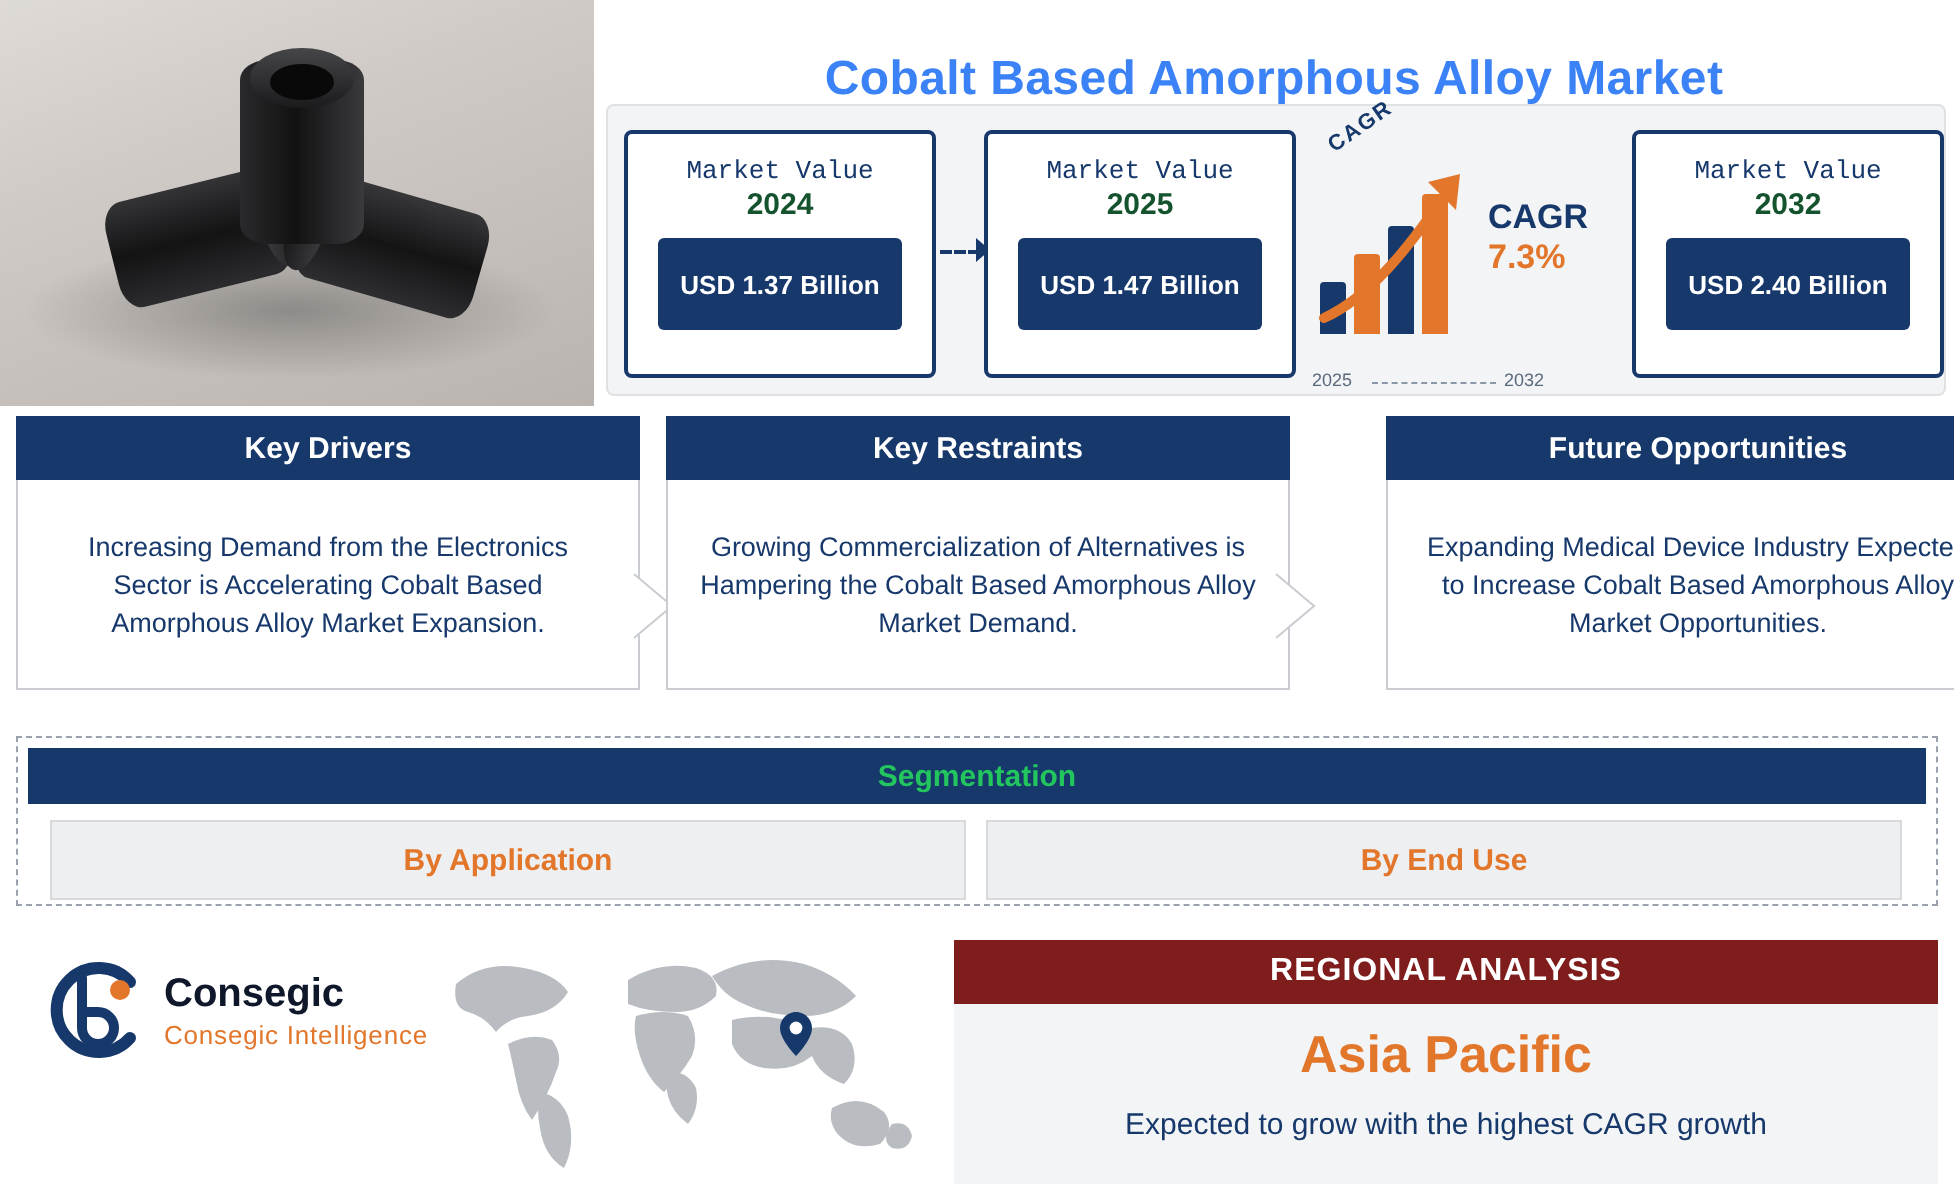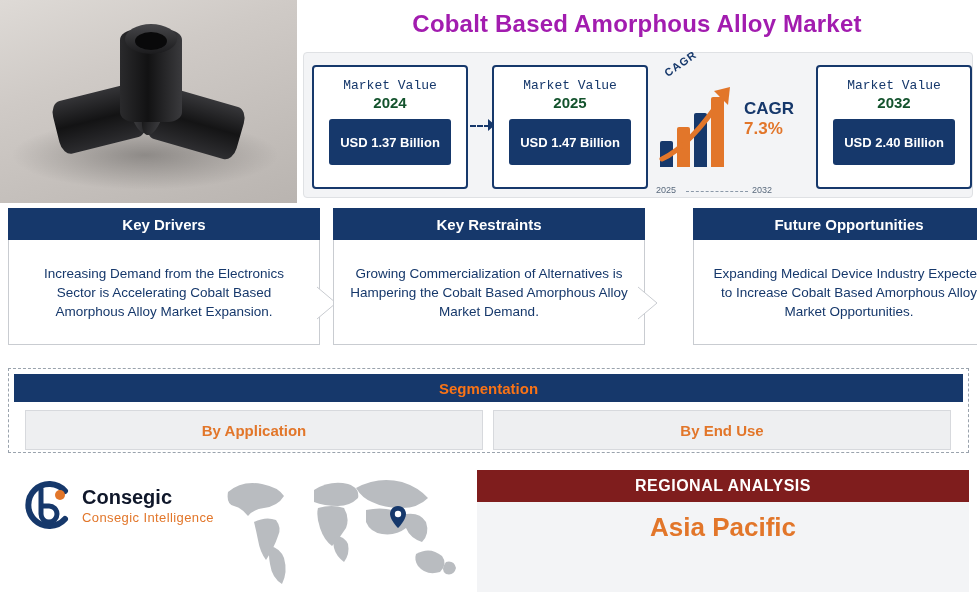--- a/index.html
+++ b/index.html
@@ -36,22 +36,22 @@
         background:linear-gradient(180deg,#343437 0%,#131314 50%,#2c2c2f 100%);}
   .cyl2 .cap{position:absolute;right:-8px;top:2px;width:20px;height:50px;border-radius:50%;
         background:linear-gradient(90deg,#3b3b3e,#161617);}
   .cyl3{left:150px;top:96px;width:92px;height:54px;border-radius:10px/14px;
         transform:rotate(16deg);
         background:linear-gradient(180deg,#37373a 0%,#141415 50%,#2e2e31 100%);}
   .cyl3 .cap{position:absolute;left:-8px;top:2px;width:20px;height:50px;border-radius:50%;
         background:linear-gradient(90deg,#161617,#3b3b3e);}
 
   .title{
-    position:absolute;left:297px;top:10px;width:680px;
-    text-align:center;font-size:24px;font-weight:bold;color:#a21caf;
+    position:absolute;left:297px;top:26px;width:680px;
+    text-align:center;font-size:24px;font-weight:bold;color:#3b82f6;
     letter-spacing:.2px;
   }
 
   .valuebar{
     position:absolute;left:303px;top:52px;width:668px;height:144px;
     background:#f3f4f6;border:1px solid #dfe1e4;border-radius:4px;
   }
   .vcard{
     position:absolute;top:12px;width:152px;height:120px;
     background:#ffffff;border:2px solid #16386b;border-radius:4px;
@@ -113,21 +113,21 @@
   .chev.ch1{left:316px;}
   .chev.ch2{left:637px;}
 
   
   .segwrap{
     position:absolute;left:8px;top:368px;width:961px;height:85px;
     border:1px dashed #9aa3ad;box-sizing:border-box;
   }
   .seghead{
     position:absolute;left:5px;top:5px;width:949px;height:28px;background:#16386b;
-    color:#f97316;font-size:15px;font-weight:bold;display:flex;align-items:center;justify-content:center;
+    color:#22c55e;font-size:15px;font-weight:bold;display:flex;align-items:center;justify-content:center;
   }
   .segitem{
     position:absolute;top:41px;height:38px;background:#eeeff1;border:1px solid #d7d9dd;
     display:flex;align-items:center;justify-content:center;
     font-size:15px;font-weight:bold;color:#e2762a;
   }
   .segitem.s1{left:16px;width:456px;}
   .segitem.s2{left:484px;width:456px;}
 
   
@@ -289,15 +289,16 @@
       </svg>
       <svg class="pin" viewBox="0 0 16 22">
         <path d="M8 0 C3.6 0 0 3.6 0 8 c0 6 8 14 8 14 s8 -8 8 -14 c0 -4.4 -3.6 -8 -8 -8 z" fill="#16386b"></path>
         <circle cx="8" cy="8" r="3.2" fill="#ffffff"></circle>
       </svg>
     </div>
 
     <div class="regional">
       <div class="reghead">REGIONAL ANALYSIS</div>
       <div class="regname">Asia Pacific</div>
+      <div class="regsub">Expected to grow with the highest CAGR growth</div>
     </div>
   </div>
 </div>
 
 </body></html>

